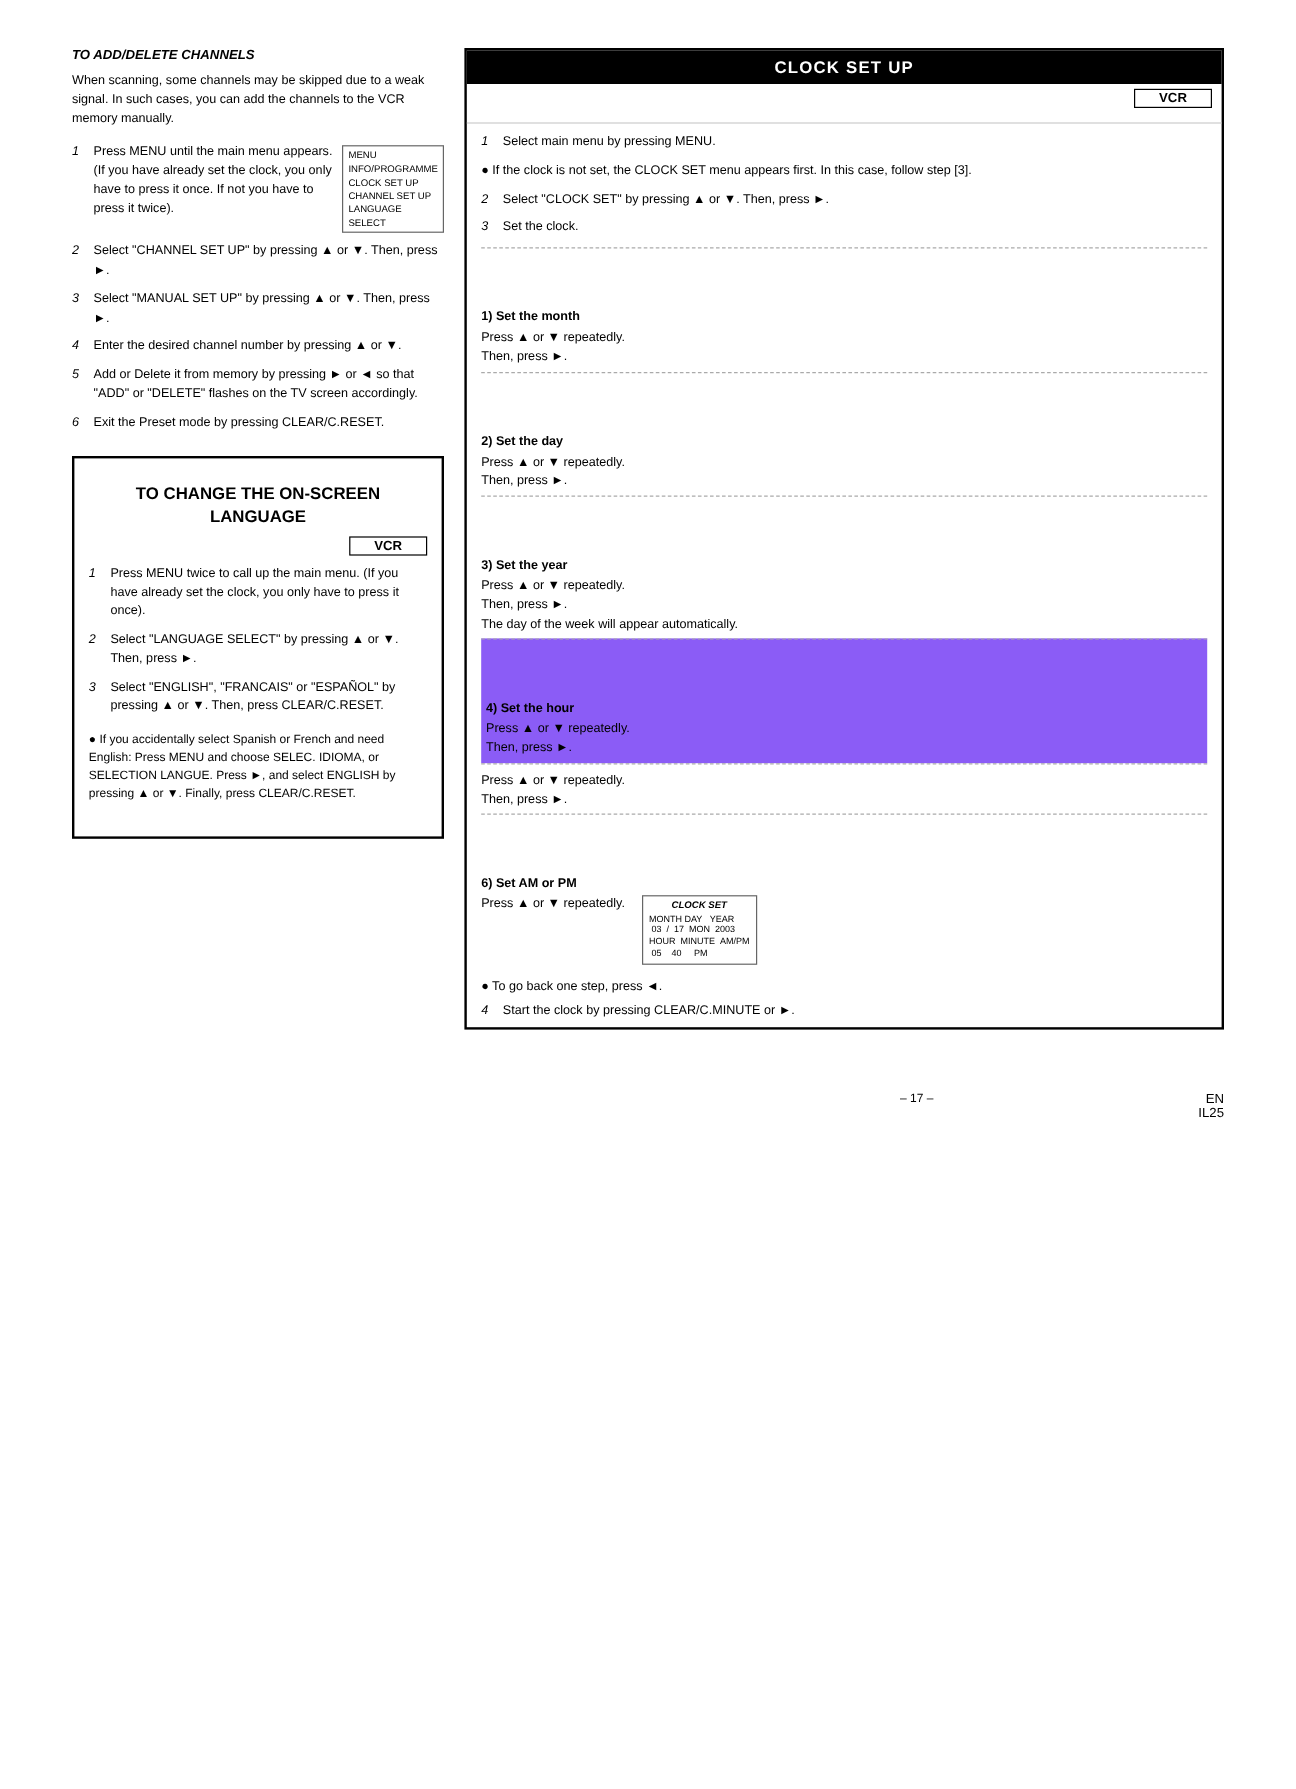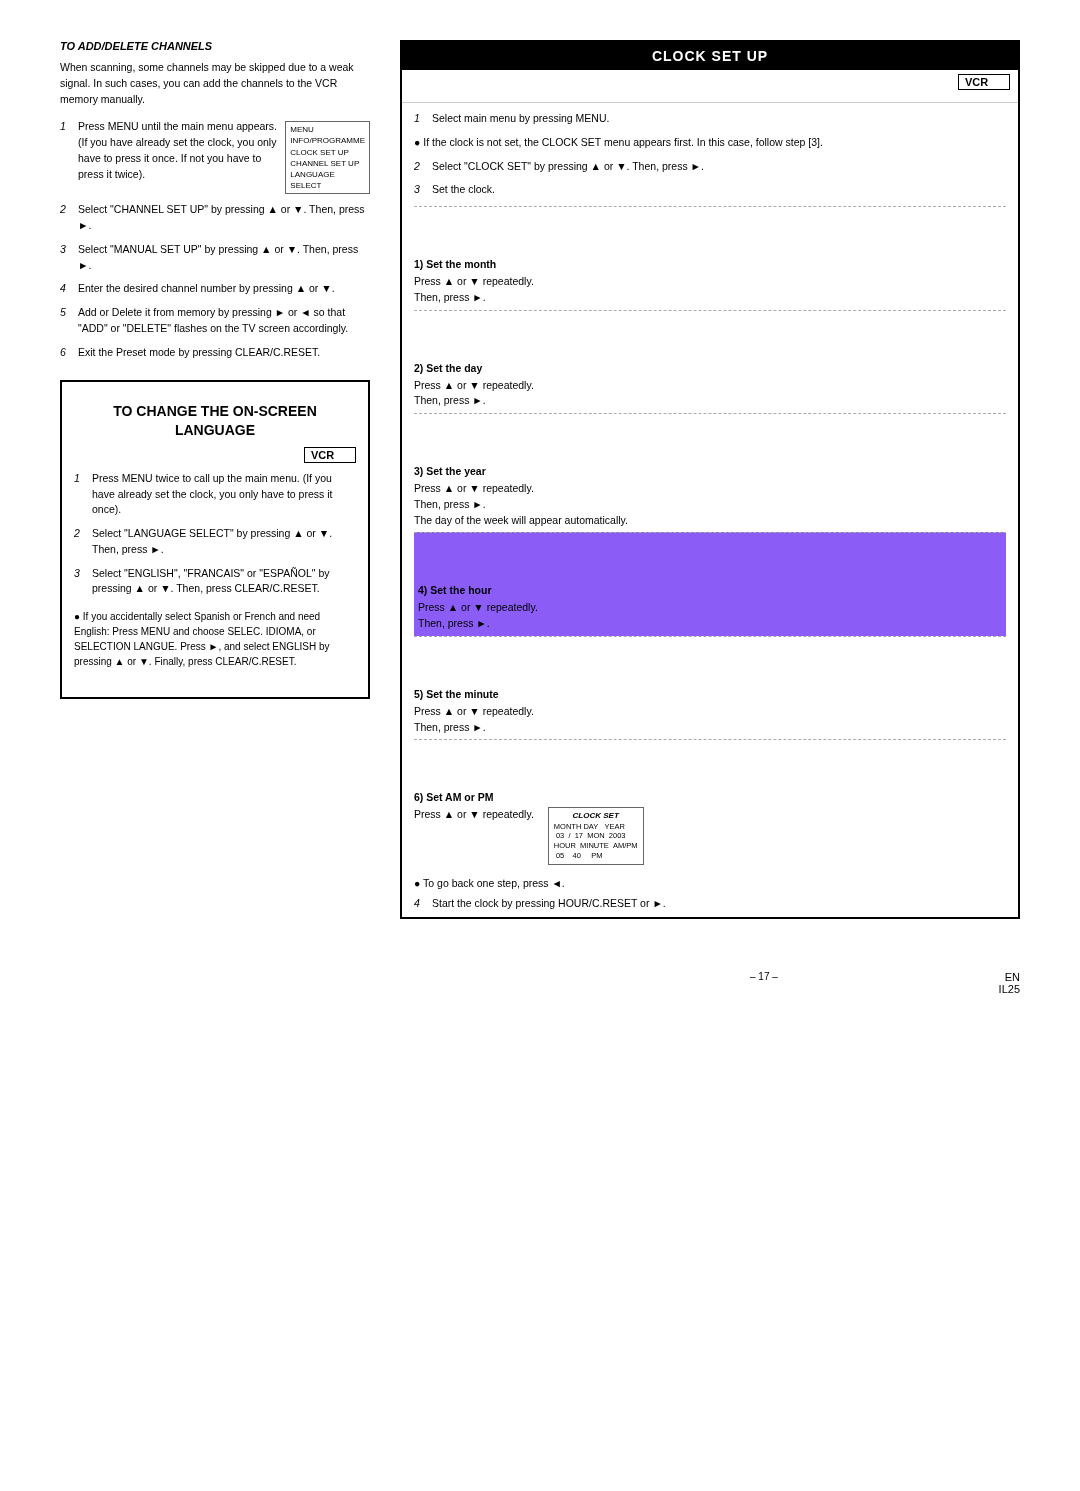--- a/index.html
+++ b/index.html
@@ -7,21 +7,21 @@
       background: #fff;
       font-family: Arial, Helvetica, sans-serif;
       font-size: 11px;
       color: #000;
       width: 1080px;
       min-height: 1491px;
       padding: 40px 60px;
     }
     .page-content {
       display: flex;
-      gap: 30px;
+      gap: 17px;
       width: 100%;
     }
     .left-col {
       flex: 0 0 310px;
       width: 310px;
     }
     .right-col {
       flex: 1;
     }
     .section-title {
@@ -78,25 +78,25 @@
     .lang-header {
       text-align: center;
       font-size: 14px;
       font-weight: bold;
       line-height: 1.3;
       margin-bottom: 8px;
     }
     .vcr-badge {
       display: block;
       border: 1px solid #000;
-      text-align: left;
+      text-align: center;
       padding: 1px 6px;
       font-size: 11px;
       font-weight: bold;
-      width: 52px;
+      width: 65px;
       margin-left: auto;
       margin-bottom: 8px;
     }
     .bullet-note {
       font-size: 10px;
       line-height: 1.5;
       margin-bottom: 8px;
     }
     
     .clock-section {
@@ -324,21 +324,20 @@
 
         <div class="set-section highlighted">
           <div class="set-label">4) Set the hour</div>
           <div class="set-instruction">
             Press ▲ or ▼ repeatedly.<br>
             Then, press ►.
           </div>
         </div>
 
         <div class="set-section">
-          <div class="set-label">5) Set the minute</div>
           <div class="set-instruction">
             Press ▲ or ▼ repeatedly.<br>
             Then, press ►.
           </div>
         </div>
 
         <div class="set-section">
           <div class="set-label">6) Set AM or PM</div>
           <div class="set-instruction" style="display:flex; align-items:flex-start; gap:8px;">
             <span>Press ▲ or ▼ repeatedly.</span>
@@ -349,21 +348,21 @@
               <div style="font-size:7.5px;">HOUR&nbsp;&nbsp;MINUTE&nbsp;&nbsp;AM/PM</div>
               <div style="font-size:7.5px;">&nbsp;05&nbsp;&nbsp;&nbsp;&nbsp;40&nbsp;&nbsp;&nbsp;&nbsp;&nbsp;PM</div>
             </div>
           </div>
         </div>
 
         <p class="goto-note" style="margin-top:8px; font-size:10.5px;">● To go back one step, press ◄.</p>
 
         <div class="final-step" style="margin-top:8px;">
           <span class="step-num" style="font-style:italic;">4</span>
-          <span>Start the clock by pressing HOUR/C.RESET or ►.</span>
+          <span>Start the clock by pressing CLEAR/C.MINUTE or ►.</span>
         </div>
 
       </div>
     </div>
 
   </div>
 
 </div>
 
 <div class="page-footer">

